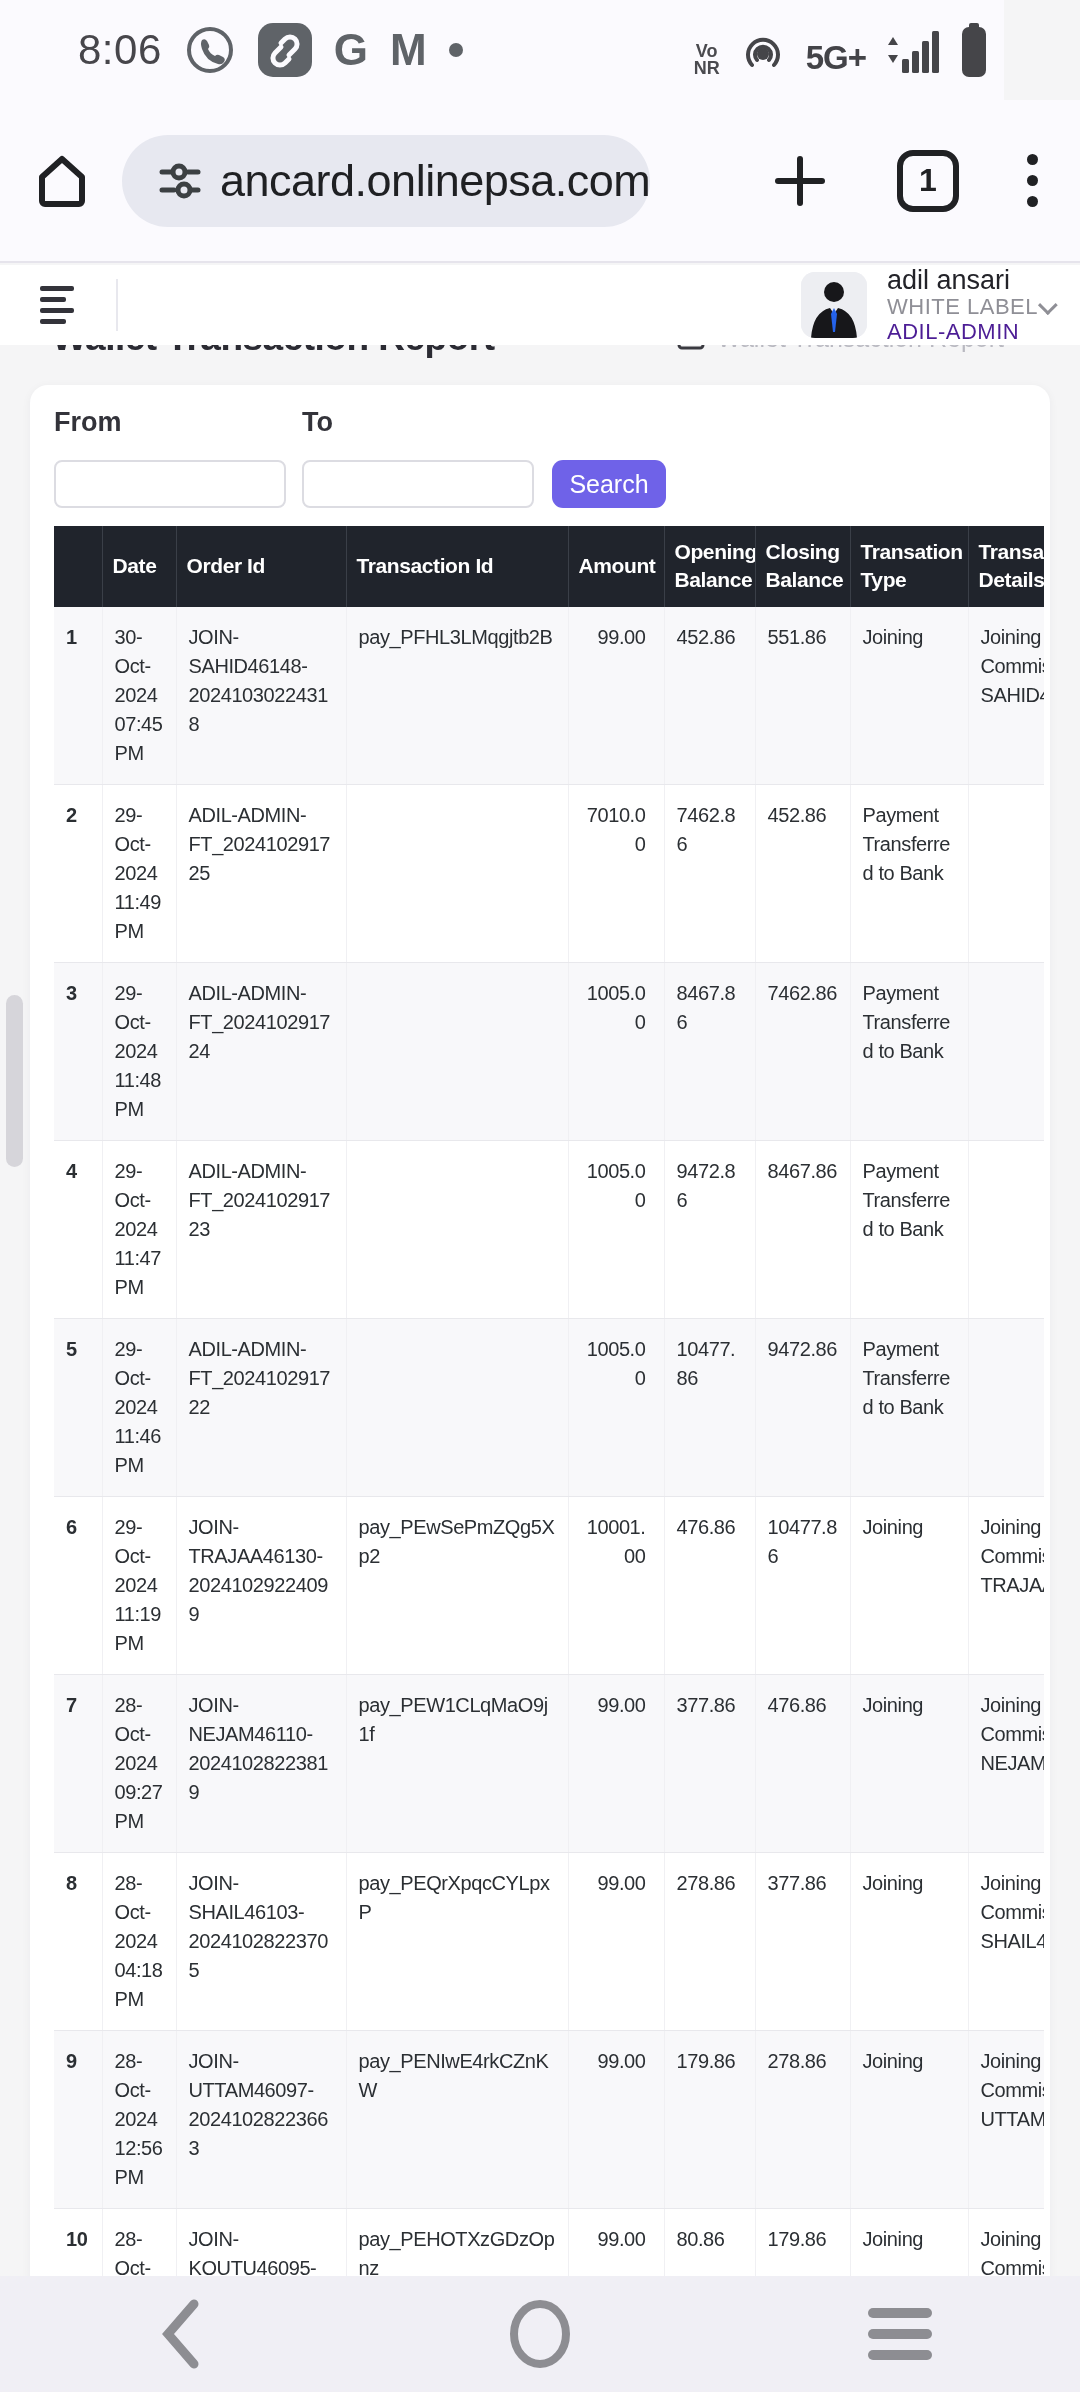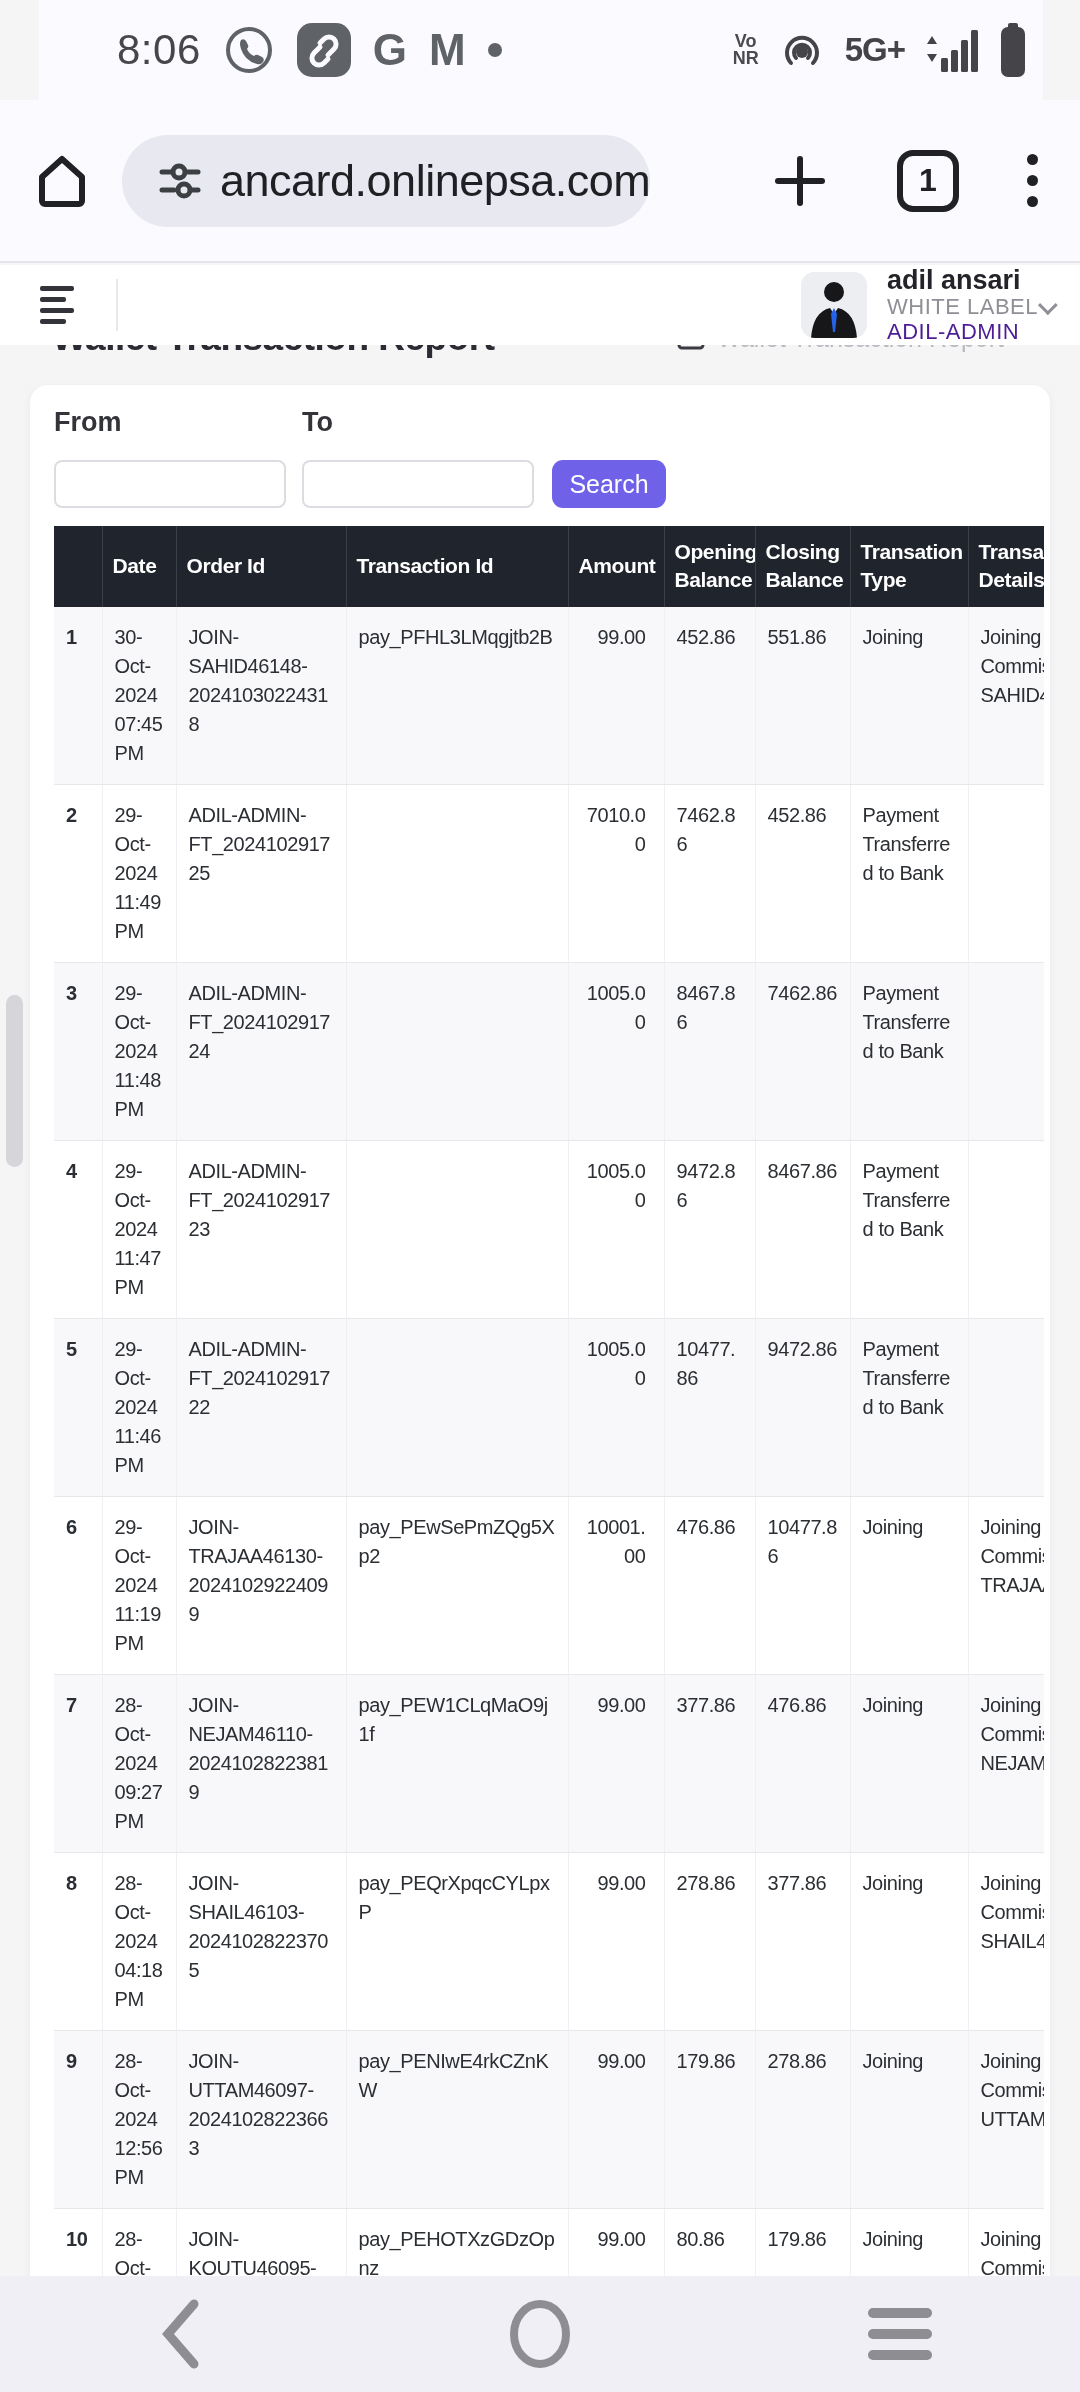--- a/index.html
+++ b/index.html
@@ -1,24 +1,24 @@
 <!DOCTYPE html>
 <html><head>
 <meta charset="utf-8">
 <style>
   * { margin:0; padding:0; box-sizing:border-box; }
   html,body { background:#ddd; }
   body { font-family:"Liberation Sans", sans-serif; }
   .screen { position:relative; width:1080px; height:2392px; background:#f5f5f6; overflow:hidden; margin:0 auto; }
 
   
-  .status-bar { position:absolute; top:0; left:0; width:1004px; height:100px; background:#fbfafe; display:flex; align-items:center; justify-content:space-between; padding:0 16px 0 78px;margin-left:39px; }
+  .status-bar { position:absolute; top:0; left:0; width:1004px; height:100px; background:#fbfafe; display:flex; align-items:center; justify-content:space-between; padding:0 16px 0 78px; }
   .sb-left { display:flex; align-items:center; gap:22px; }
   .sb-time { font-size:42px; font-weight:500; color:#47464b; letter-spacing:.5px; }
-  .sb-right { display:flex; align-items:center; gap:18px; }
+  .sb-right { display:flex; align-items:flex-end; gap:18px; }
   .vonr { font-size:18px; font-weight:700; color:#4a4a4f; line-height:.95; text-align:center; }
   .fiveg { font-size:33px; font-weight:600; color:#434348; letter-spacing:-1px; }
   .link-sq { width:54px; height:54px; background:#5f6368; border-radius:15px; display:flex; align-items:center; justify-content:center; }
   .glyph-letter { font-size:44px; font-weight:700; color:#5f6368; }
   .notif-dot { width:14px; height:14px; border-radius:50%; background:#5f6368; }
 
   
   .browser-bar { position:absolute; top:100px; left:0; width:1080px; height:163px; background:#fbfafe; display:flex; align-items:center; padding:0 30px; border-bottom:2px solid #e6e4ec; }
   .addr-pill { display:flex; align-items:center; gap:18px; background:#e7e8f0; border-radius:46px; height:92px; padding:0 36px; margin-left:28px; width:528px; }
   .addr-url { font-size:45px; color:#1f2023; letter-spacing:-.5px; white-space:nowrap; }
@@ -29,21 +29,21 @@
 
   
   .app-header { position:absolute; top:265px; left:0; width:1080px; height:80px; background:#ffffff; z-index:3; display:flex; align-items:center; padding:0 28px 0 40px; }
   .hamb { display:flex; flex-direction:column; gap:6px; width:40px; }
   .hamb span { height:5px; border-radius:2px; background:#33333a; }
   .hamb .l1{width:34px;} .hamb .l2{width:26px;} .hamb .l3{width:34px;} .hamb .l4{width:26px;}
   .hdr-divider { width:2px; height:52px; background:#e8e8ee; margin-left:36px; }
   .user-block { margin-left:auto; display:flex; align-items:center; gap:20px; }
   .avatar { width:66px; height:66px; border-radius:14px; background:#edeef2; overflow:hidden; flex:0 0 auto; }
   .user-txt { line-height:1.12; }
-  .user-name { font-size:27px; font-weight:700; color:#232329; }
+  .user-name { font-size:27px; font-weight:400; color:#232329; }
   .user-role { font-size:22px; color:#8f8f96; letter-spacing:.5px; display:flex; align-items:center; gap:0; }
   .user-sub  { font-size:22px; color:#4c1d95; letter-spacing:.5px; }
   .chev { width:14px; height:14px; border-right:3px solid #8f8f96; border-bottom:3px solid #8f8f96; transform:rotate(45deg) translateY(-4px); }
 
   
   .content { position:absolute; top:345px; left:0; width:1044px; height:2047px; background:#f5f5f6; }
   .title-strip { position:relative; height:22px; overflow:hidden; }
   .title-inner { position:absolute; top:-28px; left:0; width:100%; display:flex; align-items:center; justify-content:space-between; padding:0 40px 0 52px; }
   .page-title { font-size:37px; font-weight:800; color:#2b2b33; letter-spacing:-.5px; white-space:nowrap; }
   .crumb { display:flex; align-items:center; gap:12px; }

